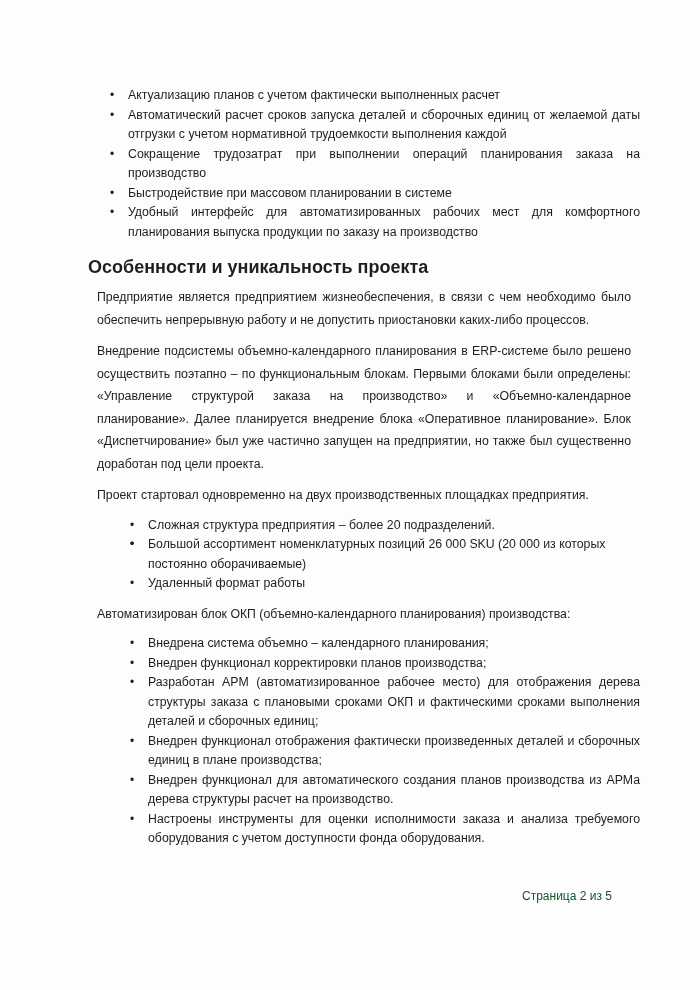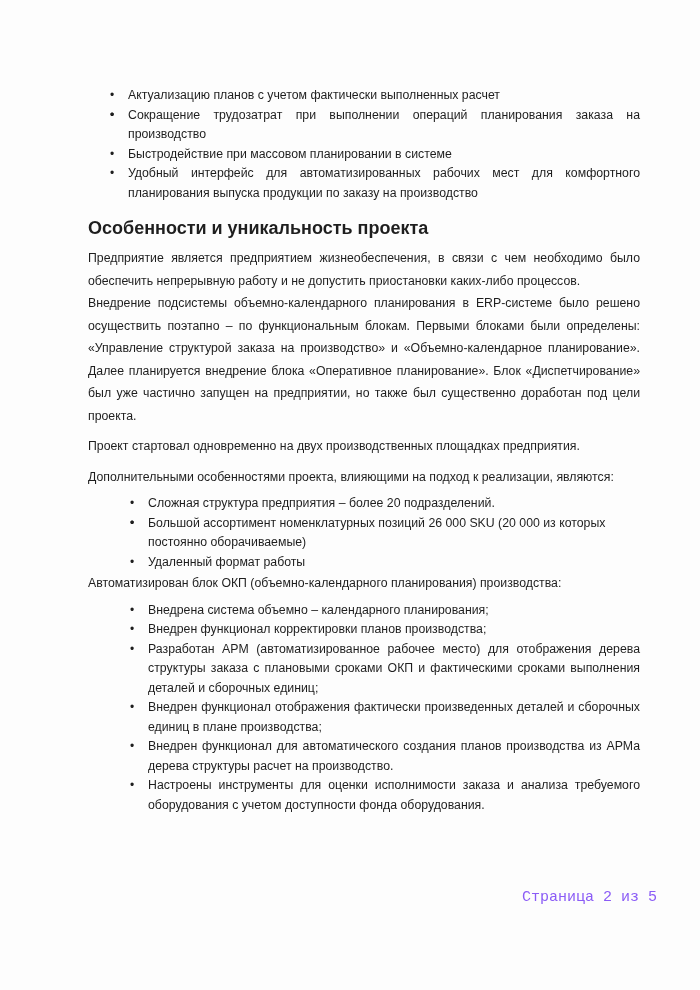--- a/index.html
+++ b/index.html
@@ -12,46 +12,45 @@
   ul { list-style: none; margin: 0; padding: 0; }
   li { position: relative; line-height: 19.5px; text-align: justify; }
   li .bullet { position: absolute; top: 0; font-size: 12px; }
   .list1 li { padding-left: 40px; }
   .list1 li .bullet { left: 22px; }
   .list2 li, .list3 li { padding-left: 60px; }
   .list2 li .bullet, .list3 li .bullet { left: 42px; }
   .list1 li:nth-child(3), .list1 li:nth-child(5),
   .list3 li:nth-child(3), .list3 li:nth-child(4), .list3 li:nth-child(6) { text-align: justify; text-align-last: left; }
   h2 { font-size: 18px; font-weight: bold; margin: 14px 0 10px 0; line-height: 18px; }
-  p { margin: 0; line-height: 22.5px; text-align: justify; }
+  p { margin: 9px; line-height: 22.5px; text-align: justify; }
   .p-gap { margin-top: 8px; }
   .list2 { margin-top: 6px; }
   .list3 { margin-top: 6px; }
-  .footer { position: absolute; left: 522px; top: 889px; font-size: 15px; color: #8b5cf6; font-family: Liberation Mono, monospace; }
+  .footer { position: absolute; left: 522px; top: 889px; font-size: 12px; color: #14532d; }
   .last-left { text-align-last: left; }
 </style>
 </head>
 <body>
 
 <div class="page">
   <div class="content">
 
     <ul class="list1">
       <li><span class="bullet">•</span><span>Актуализацию планов с учетом фактически выполненных расчет</span></li>
-      <li><span class="bullet">•</span></li>
+      <li><span class="bullet">•</span><span>Автоматический расчет сроков запуска деталей и сборочных единиц от желаемой даты отгрузки с учетом нормативной трудоемкости выполнения каждой</span></li>
       <li><span class="bullet">•</span><span>Сокращение трудозатрат при выполнении операций планирования заказа на производство</span></li>
       <li><span class="bullet">•</span><span>Быстродействие при массовом планировании в системе</span></li>
       <li><span class="bullet">•</span><span>Удобный интерфейс для автоматизированных рабочих мест для комфортного планирования выпуска продукции по заказу на производство</span></li>
     </ul>
 
     <h2 style="margin-top:16px;">Особенности и уникальность проекта</h2>
     <p class="last-left">Предприятие является предприятием жизнеобеспечения, в связи с чем необходимо было обеспечить непрерывную работу и не допустить приостановки каких-либо процессов.</p>
     <p class="last-left">Внедрение подсистемы объемно-календарного планирования в ERP-системе было решено осуществить поэтапно – по функциональным блокам. Первыми блоками были определены: «Управление структурой заказа на производство» и «Объемно-календарное планирование». Далее планируется внедрение блока «Оперативное планирование». Блок «Диспетчирование» был уже частично запущен на предприятии, но также был существенно доработан под цели проекта.</p>
     <p class="p-gap last-left">Проект стартовал одновременно на двух производственных площадках предприятия.</p>
-    <p class="p-gap last-left">Дополнительными особенностями проекта, влияющими на подход к реализации, являются:</p>
 
     <ul class="list2">
       <li><span class="bullet">•</span><span>Сложная структура предприятия – более 20 подразделений.</span></li>
       <li><span class="bullet">•</span></li>
       <li style="text-align:left;"><span class="bullet">•</span><span>Большой ассортимент номенклатурных позиций 26 000 SKU (20 000 из которых постоянно оборачиваемые)</span></li>
       <li><span class="bullet">•</span><span>Удаленный формат работы</span></li>
     </ul>
 
     <p class="last-left">Автоматизирован блок ОКП (объемно-календарного планирования) производства:</p>
 

